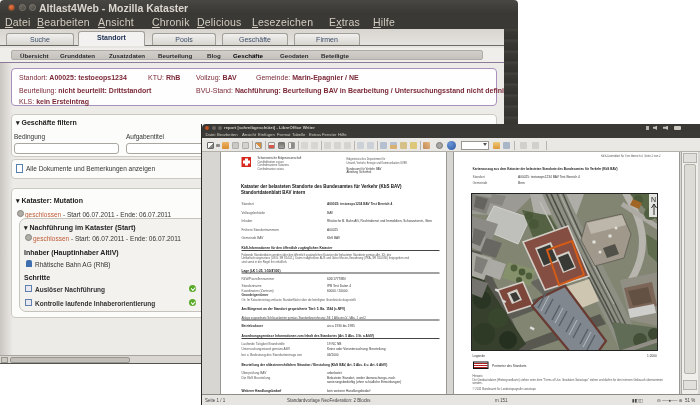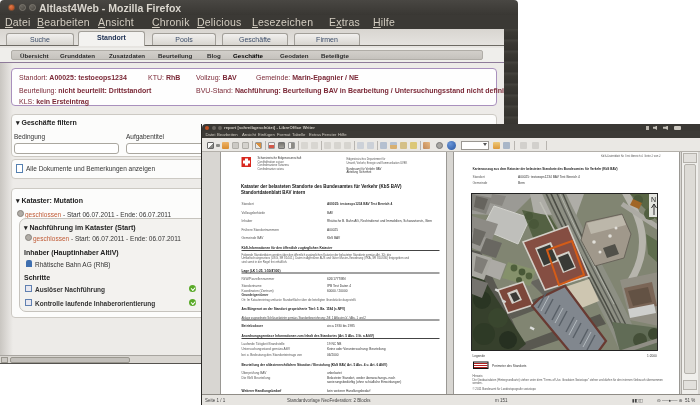--- a/index.html
+++ b/index.html
@@ -57,21 +57,21 @@
 </style>
 </head>
 <body>
 <div id="root">
 
 <div id="ff">
   <div id="ff-title">
     <div class="ffbtn" style="left:8px; background:radial-gradient(circle at 35% 30%, #e07a4a, #b84518); border-color:#8a5030;"></div>
     <div class="ffbtn" style="left:18.5px; background:radial-gradient(circle at 35% 30%, #6a665f, #45423c);"></div>
     <div class="ffbtn" style="left:28.5px; background:radial-gradient(circle at 35% 30%, #6a665f, #45423c);"></div>
-    <div class="t">Altlast4Web - Mozilla Firefox</div>
+    <div class="t">Altlast4Web - Mozilla Kataster</div>
   </div>
   <div id="ff-menu">
     <span style="left:5px;"><u>D</u>atei</span>
     <span style="left:37px;"><u>B</u>earbeiten</span>
     <span style="left:98px;"><u>A</u>nsicht</span>
     <span style="left:152px;"><u>C</u>hronik</span>
     <span style="left:197px;"><u>D</u>elicious</span>
     <span style="left:252px;"><u>L</u>esezeichen</span>
     <span style="left:329px;">E<u>x</u>tras</span>
     <span style="left:373px;"><u>H</u>ilfe</span>

